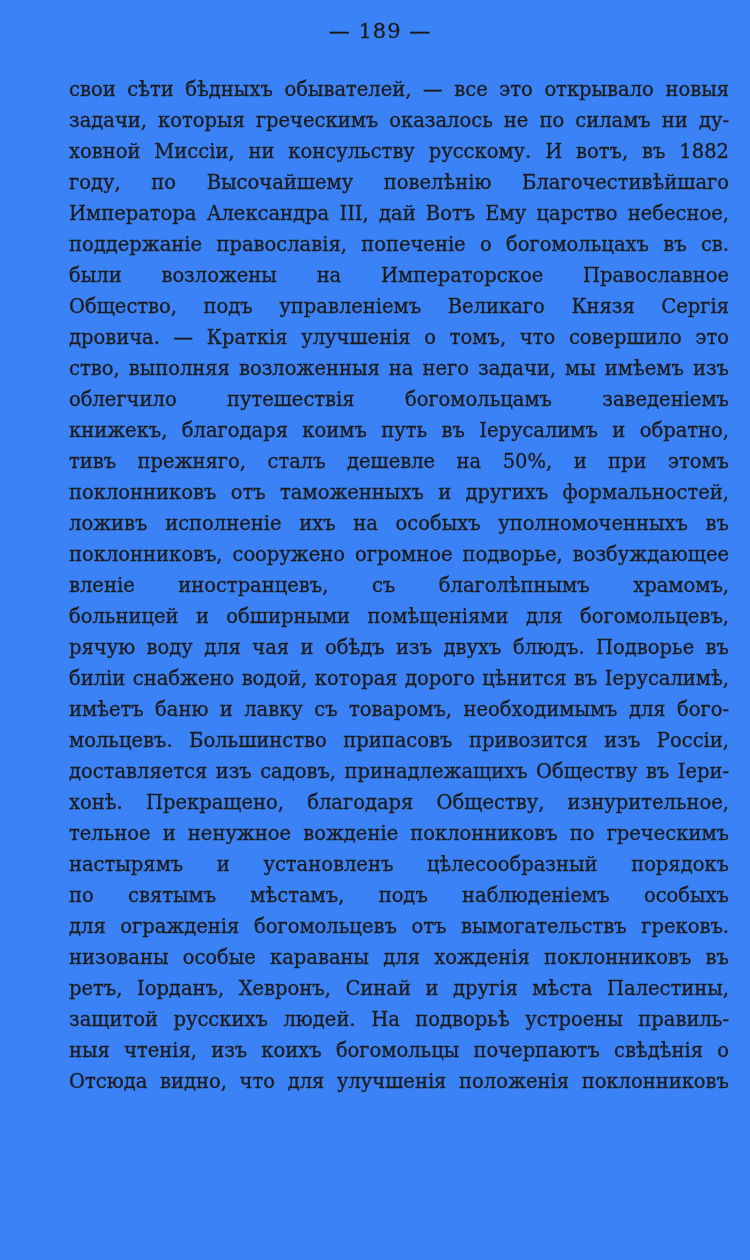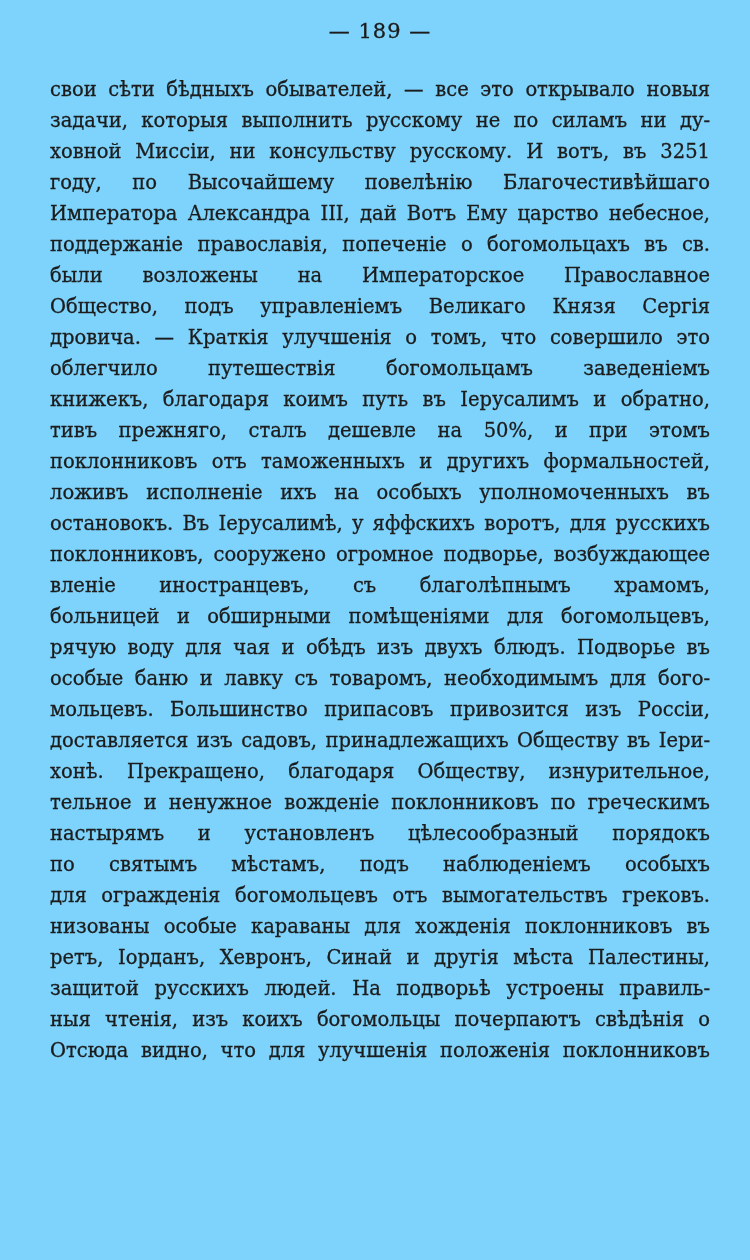--- a/index.html
+++ b/index.html
@@ -5,74 +5,76 @@
   html, body {
     margin: 0;
     padding: 0;
     background: #ffffff;
   }
   .page {
     position: relative;
     width: 750px;
     height: 1260px;
     box-sizing: border-box;
-    background: #7dd3fc;
+    background: #3b82f6;
     padding: 16px 40px 0 50px;
     font-family: "DejaVu Serif", serif;
     color: #1c1c1c;
     overflow: hidden;
   }
   .page-header {
     text-align: center;
     font-size: 21px;
     line-height: 30px;
     letter-spacing: 1px;
     margin-bottom: 28px;
     -webkit-text-stroke: 0.3px #1c1c1c;
   }
   .page-body {
     width: 660px;
+    margin-left: 19px;
   }
   .text-line {
     font-size: 19.5px;
     line-height: 31px;
     height: 31px;
     text-align: justify;
     text-align-last: justify;
     -webkit-text-stroke: 0.3px #1c1c1c;
     word-spacing: 1px;
     overflow: hidden;
   }
 </style>
 </head>
 <body>
 
 <div class="page">
   <div class="page-header">— 189 —</div>
   <div class="page-body">
       <div class="text-line">свои сѣти бѣдныхъ обывателей, — все это открывало новыя</div>
-      <div class="text-line">задачи, которыя выполнить русскому не по силамъ ни ду-</div>
-      <div class="text-line">ховной Миссіи, ни консульству русскому. И вотъ, въ 3251</div>
+      <div class="text-line">задачи, которыя греческимъ оказалось не по силамъ ни ду-</div>
+      <div class="text-line">ховной Миссіи, ни консульству русскому. И вотъ, въ 1882</div>
       <div class="text-line">году, по Высочайшему повелѣнію Благочестивѣйшаго Государя</div>
       <div class="text-line">Императора Александра III, дай Вотъ Ему царство небесное,</div>
       <div class="text-line">поддержаніе православія, попеченіе о богомольцахъ въ св. Землѣ</div>
       <div class="text-line">были возложены на Императорское Православное Палестинское</div>
       <div class="text-line">Общество, подъ управленіемъ Великаго Князя Сергія Алексан-</div>
       <div class="text-line">дровича. — Краткія улучшенія о томъ, что совершило это Обще-</div>
+      <div class="text-line">ство, выполняя возложенныя на него задачи, мы имѣемъ изъ</div>
       <div class="text-line">облегчило путешествія богомольцамъ заведеніемъ поломническихъ</div>
       <div class="text-line">книжекъ, благодаря коимъ путь въ Іерусалимъ и обратно, про-</div>
       <div class="text-line">тивъ прежняго, сталъ дешевле на 50%, и при этомъ освободило</div>
       <div class="text-line">поклонниковъ отъ таможенныхъ и другихъ формальностей, воз-</div>
       <div class="text-line">ложивъ исполненіе ихъ на особыхъ уполномоченныхъ въ мѣстахъ</div>
-      <div class="text-line">остановокъ. Въ Іерусалимѣ, у яффскихъ воротъ, для русскихъ</div>
       <div class="text-line">поклонниковъ, сооружено огромное подворье, возбуждающее уди-</div>
       <div class="text-line">вленіе иностранцевъ, съ благолѣпнымъ храмомъ, превосходной</div>
       <div class="text-line">больницей и обширными помѣщеніями для богомольцевъ, образ-</div>
       <div class="text-line">рячую воду для чая и обѣдъ изъ двухъ блюдъ. Подворье въ изо-</div>
-      <div class="text-line">особые баню и лавку съ товаромъ, необходимымъ для бого-</div>
+      <div class="text-line">биліи снабжено водой, которая дорого цѣнится въ Іерусалимѣ,</div>
+      <div class="text-line">имѣетъ баню и лавку съ товаромъ, необходимымъ для бого-</div>
       <div class="text-line">мольцевъ. Большинство припасовъ привозится изъ Россіи, отчасти</div>
       <div class="text-line">доставляется изъ садовъ, принадлежащихъ Обществу въ Іери-</div>
       <div class="text-line">хонѣ. Прекращено, благодаря Обществу, изнурительное, разори-</div>
       <div class="text-line">тельное и ненужное вожденіе поклонниковъ по греческимъ мо-</div>
       <div class="text-line">настырямъ и установленъ цѣлесообразный порядокъ поклоненія</div>
       <div class="text-line">по святымъ мѣстамъ, подъ наблюденіемъ особыхъ провожатыхъ,</div>
       <div class="text-line">для огражденія богомольцевъ отъ вымогательствъ грековъ. Орга-</div>
       <div class="text-line">низованы особые караваны для хожденія поклонниковъ въ Наза-</div>
       <div class="text-line">ретъ, Іорданъ, Хевронъ, Синай и другія мѣста Палестины, подъ</div>
       <div class="text-line">защитой русскихъ людей. На подворьѣ устроены правиль-</div>

